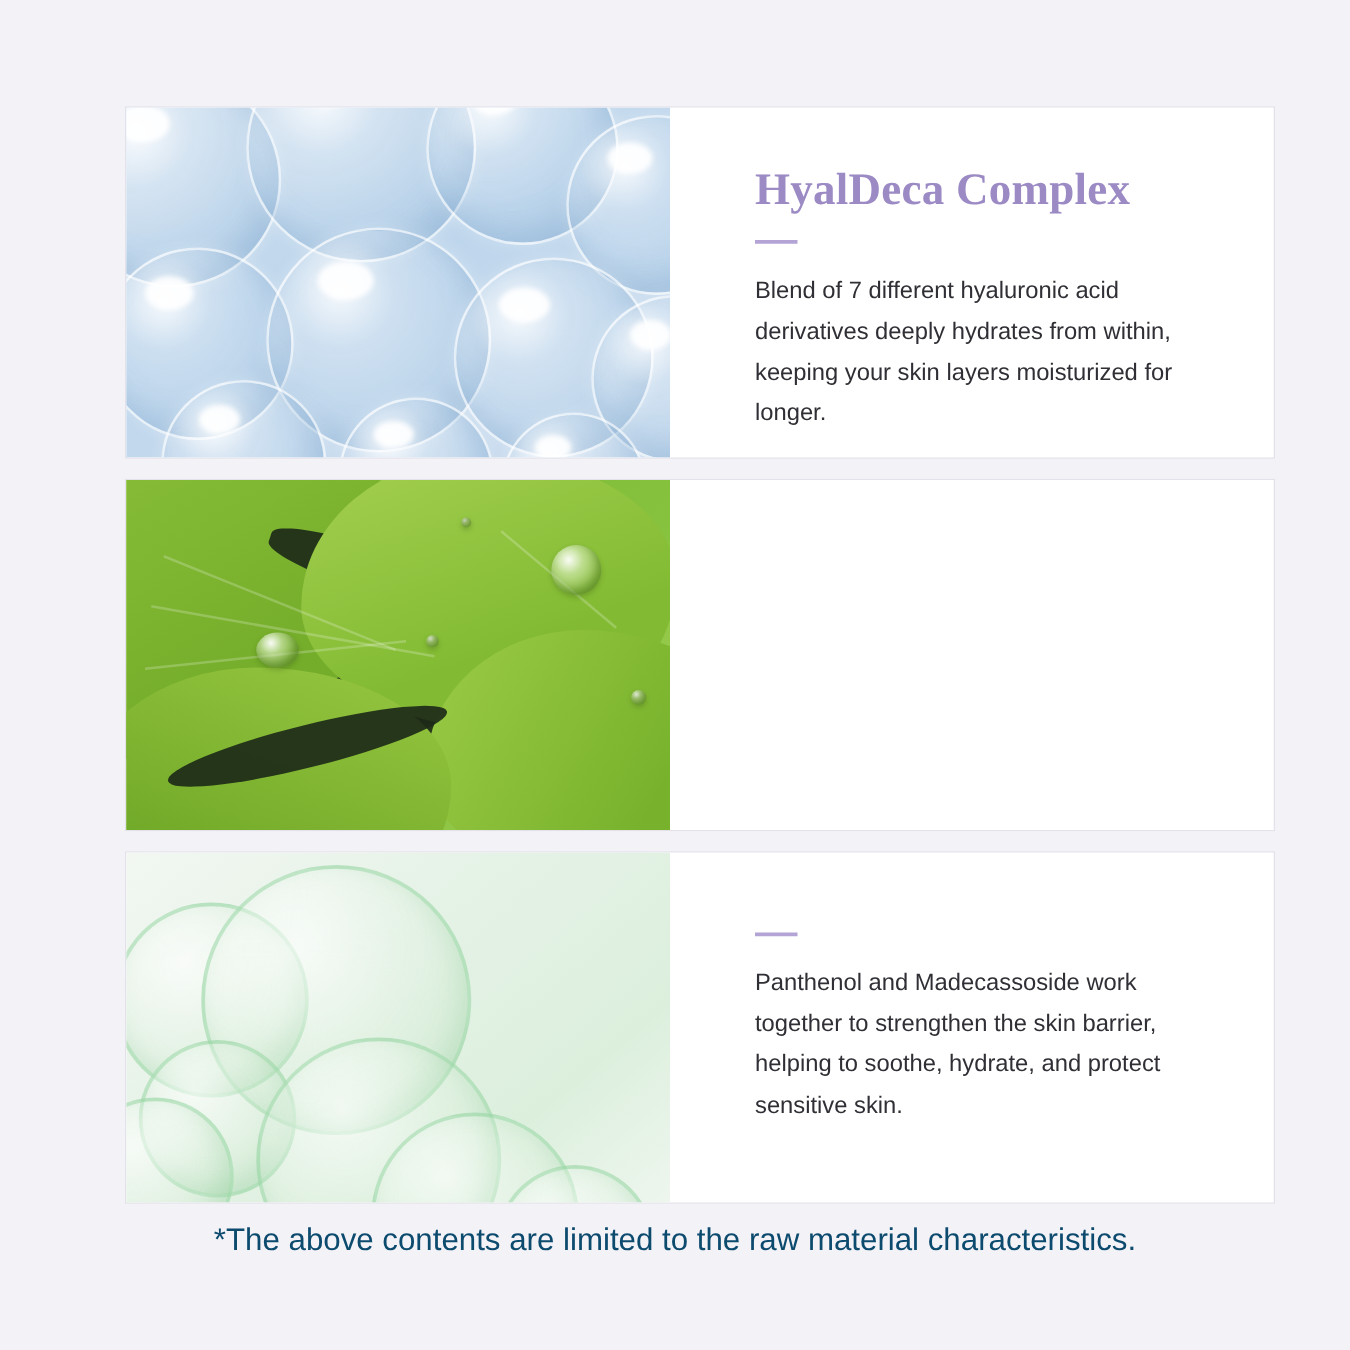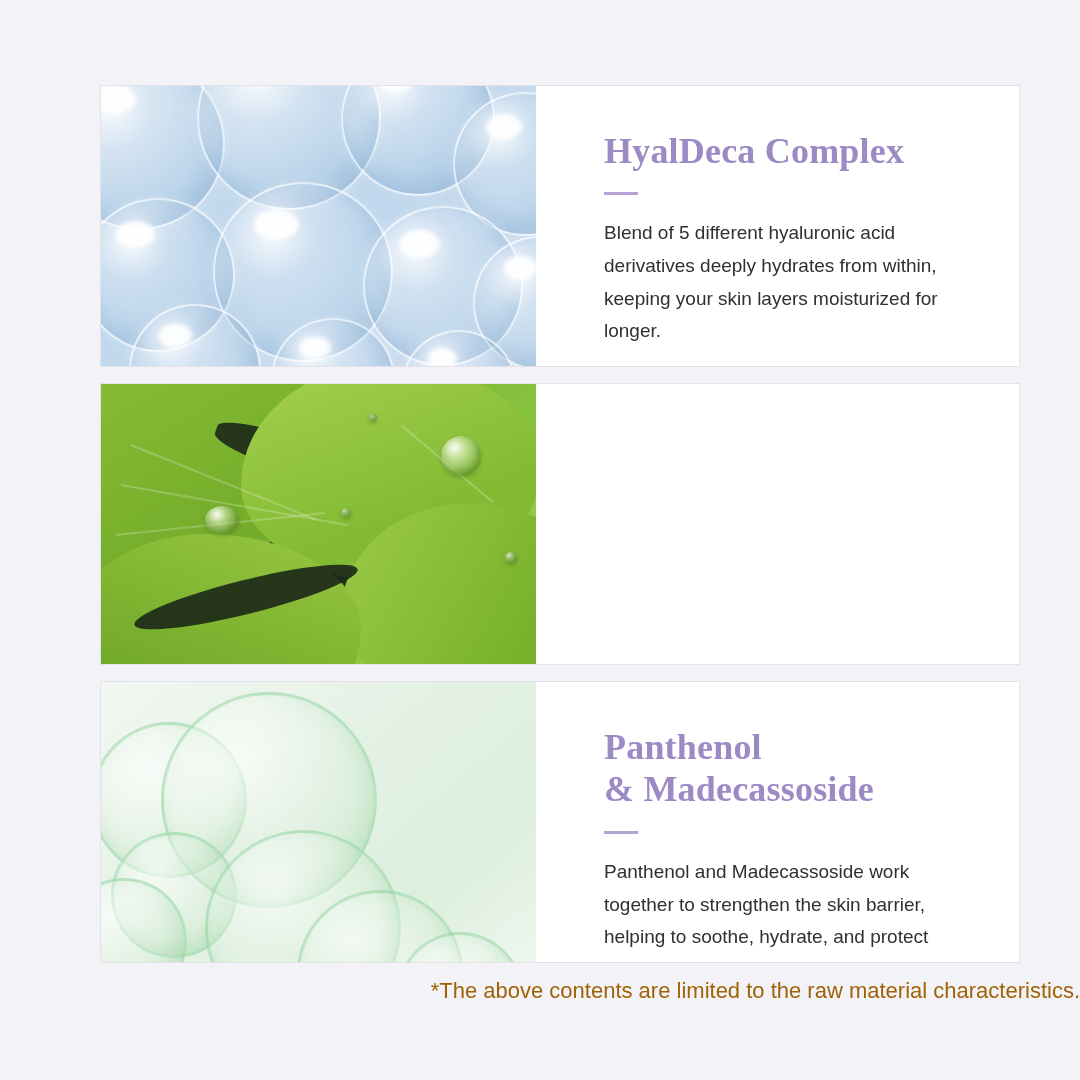--- a/index.html
+++ b/index.html
@@ -133,23 +133,23 @@
     background: radial-gradient(circle at 35% 30%, rgba(255,255,255,0.65) 0%, rgba(236,248,236,0.25) 40%, rgba(178,223,182,0.20) 75%, rgba(150,208,160,0.28) 100%);
     border: 3px solid rgba(150,214,162,0.55);
     box-shadow: inset -6px -8px 20px rgba(140,200,150,0.28);
   }
 
   .footnote {
     position: absolute;
     left: 0;
     right: 0;
     top: 978px;
-    text-align: right;
-    color: #a16207;
-    font-size: 22px;
+    text-align: center;
+    color: #0c4a6e;
+    font-size: 25px;
   }
 </style>
 </head>
 <body>
 
 <div class="page">
 
   <div class="cards">
 
     <div class="card card-1">
@@ -162,21 +162,21 @@
         <div class="bub" style="left:112px; top:96px; width:176px; height:176px;"></div>
         <div class="bub" style="left:262px; top:120px; width:156px; height:156px;"></div>
         <div class="bub" style="left:372px; top:150px; width:130px; height:130px;"></div>
         <div class="bub" style="left:28px; top:218px; width:128px; height:128px;"></div>
         <div class="bub" style="left:170px; top:232px; width:120px; height:120px;"></div>
         <div class="bub" style="left:300px; top:244px; width:112px; height:112px;"></div>
       </div>
       <div class="card-body">
         <h2 class="card-title">HyalDeca Complex</h2>
         <div class="card-rule"></div>
-        <p class="card-desc">Blend of 5 different hyaluronic acid derivatives deeply hydrates from within, keeping your skin layers moisturized for longer.</p>
+        <p class="card-desc">Blend of 7 different hyaluronic acid derivatives deeply hydrates from within, keeping your skin layers moisturized for longer.</p>
       </div>
     </div>
 
     <div class="card card-2">
       <div class="card-media media-lotus">
         <div class="leaf-blade" style="left:-90px; top:-60px; width:320px; height:300px; background:linear-gradient(150deg,#8dc23c 0%,#74ad2a 70%);"></div>
         <div class="leaf-dark" style="left:110px; top:60px; width:210px; height:36px; transform:rotate(18deg); border-radius:40%;"></div>
         <div class="leaf-dark" style="left:150px; top:130px; width:260px; height:60px; transform:rotate(-8deg); border-radius:50% 40% 60% 45%;"></div>
         <div class="leaf-dark" style="left:190px; top:178px; width:180px; height:46px; transform:rotate(24deg); border-radius:45%;"></div>
         <div class="leaf-blade" style="left:140px; top:-20px; width:300px; height:220px; background:linear-gradient(160deg,#a6d051 0%,#82bb33 65%);"></div>
@@ -199,22 +199,20 @@
       <div class="card-media media-bubbles-green">
         <div class="gbub" style="left:-10px; top:40px; width:150px; height:150px;"></div>
         <div class="gbub" style="left:60px; top:10px; width:210px; height:210px;"></div>
         <div class="gbub" style="left:10px; top:150px; width:120px; height:120px;"></div>
         <div class="gbub" style="left:104px; top:148px; width:190px; height:190px;"></div>
         <div class="gbub" style="left:196px; top:208px; width:160px; height:160px;"></div>
         <div class="gbub" style="left:-40px; top:196px; width:120px; height:120px;"></div>
         <div class="gbub" style="left:296px; top:250px; width:120px; height:120px;"></div>
       </div>
       <div class="card-body">
-        <h2 class="card-title" style="white-space:pre-line;">Panthenol
-&amp; Madecassoside</h2>
         <div class="card-rule"></div>
         <p class="card-desc">Panthenol and Madecassoside work together to strengthen the skin barrier, helping to soothe, hydrate, and protect sensitive skin.</p>
       </div>
     </div>
 
   </div>
 
   <div class="footnote">*The above contents are limited to the raw material characteristics.</div>
 
 </div>

